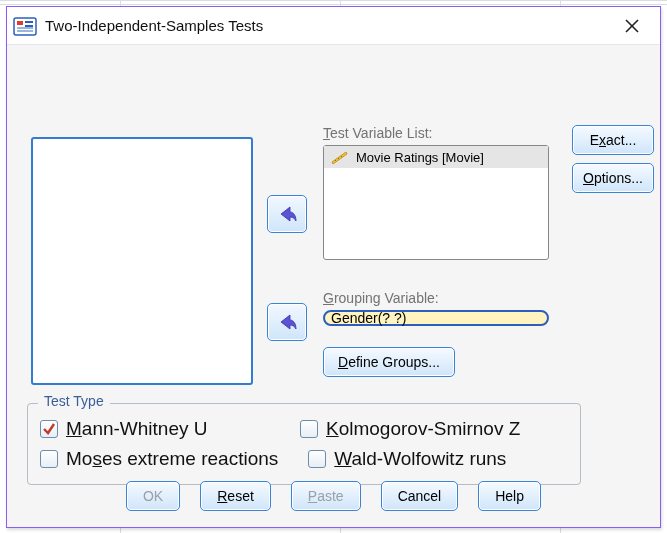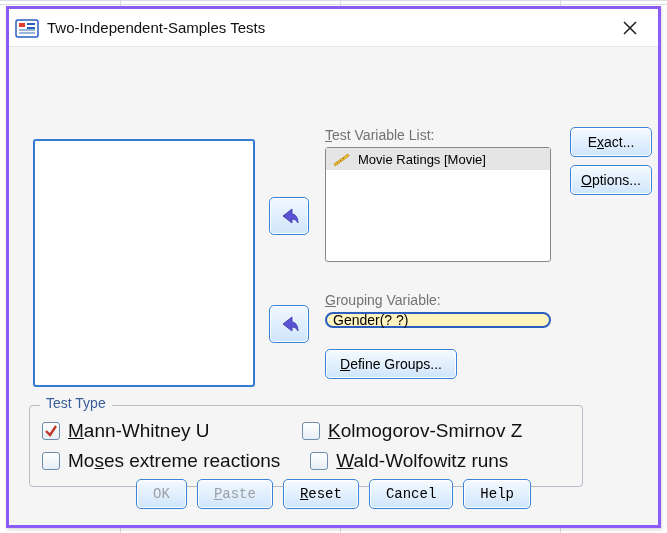--- a/index.html
+++ b/index.html
@@ -15,21 +15,21 @@
   .sheet-bg {
     position: absolute; inset: 0;
     background: #fff;
   }
   .gridline { position:absolute; background:#d8dde3; }
   .dialog {
     position: absolute;
     left: 6px; top: 6px;
     width: 655px; height: 522px;
     background: #f5f5f5;
-    border: 3px solid #8b5cf6;
+    border: 1px solid #8b5cf6;
     box-shadow: 1px 2px 3px rgba(0,0,0,0.15);
   }
   .titlebar {
     height: 38px;
     background: #ffffff;
     display: flex;
     align-items: center;
     padding: 0 10px 0 6px;
     border-bottom: 1px solid #e6e6e6;
   }
@@ -154,21 +154,21 @@
     border:1px solid #6f8cab;
     border-radius:3px;
     background:linear-gradient(#fff,#e7eef6);
     display:flex; align-items:center; justify-content:center;
   }
   .chk-box svg { display:block; }
 
   .bottom-btns {
     position:absolute;
     left:0; right:0; bottom:16px;
-    display:flex; justify-content:center; gap:10px;font-family:Liberation Mono, monospace;
+    display:flex; justify-content:center; gap:20px;
   }
   .bottom-btn {
     height:30px;
     padding:0 16px;
     font-size:14px;
   }
 </style>
 </head>
 <body>
 
@@ -275,23 +275,23 @@
         </label>
         <label class="chk">
           <span class="chk-box"></span>
           <span><span class="u">W</span>ald-Wolfowitz runs</span>
         </label>
       </div>
     </div>
 
     <div class="bottom-btns">
       <div class="spss-btn bottom-btn disabled">OK</div>
+      <div class="spss-btn bottom-btn">
+        <span><span class="u">R</span>eset</span>
+      </div>
       <div class="spss-btn bottom-btn disabled">
         <span><span class="u">P</span>aste</span>
       </div>
-      <div class="spss-btn bottom-btn">
-        <span><span class="u">R</span>eset</span>
-      </div>
       <div class="spss-btn bottom-btn">Cancel</div>
       <div class="spss-btn bottom-btn">Help</div>
     </div>
   </div>
 </div>
 
 </body></html>

